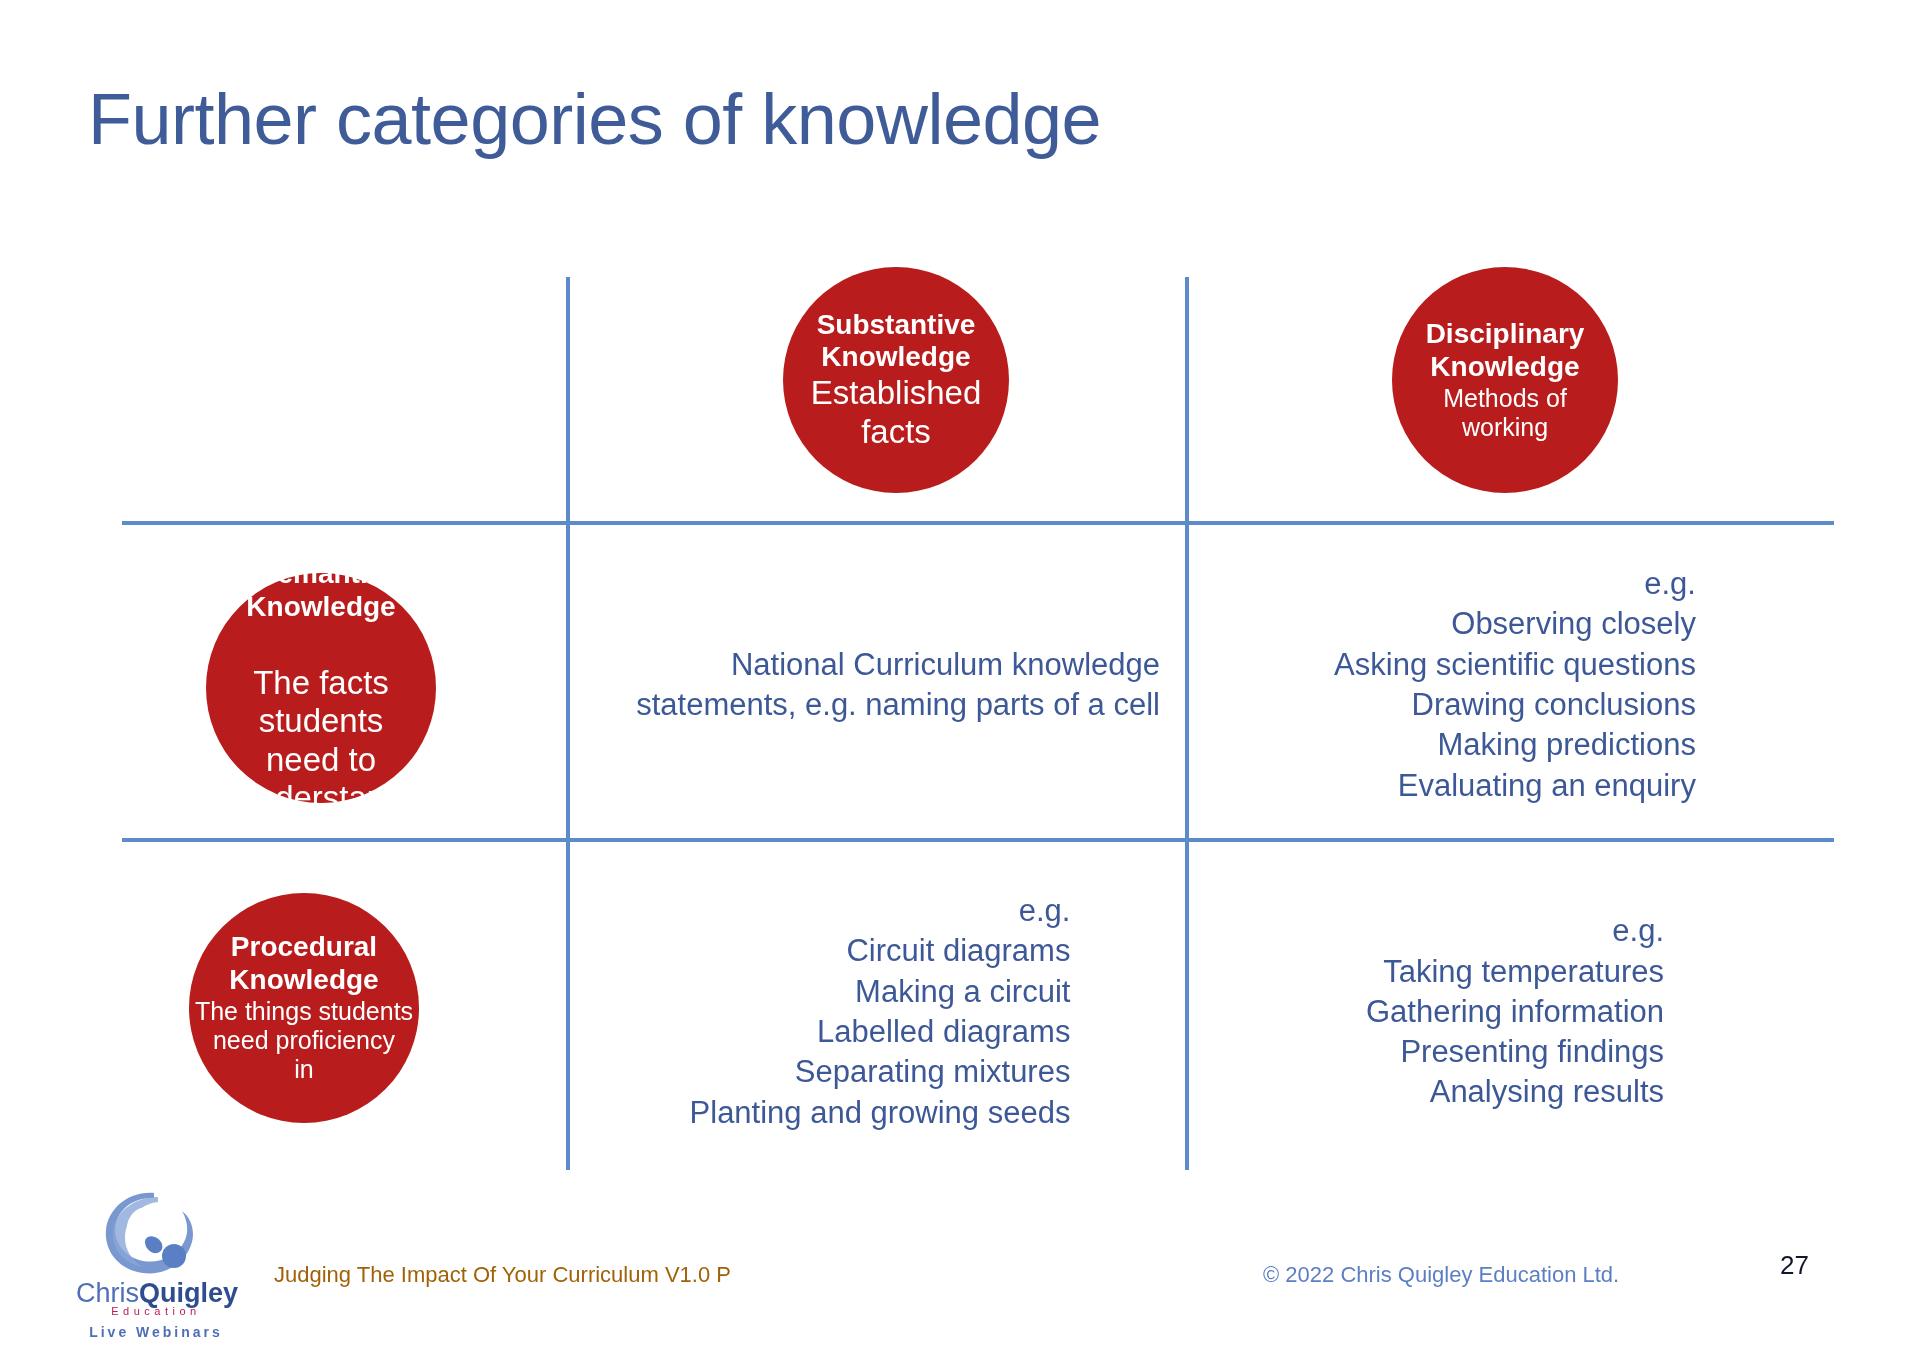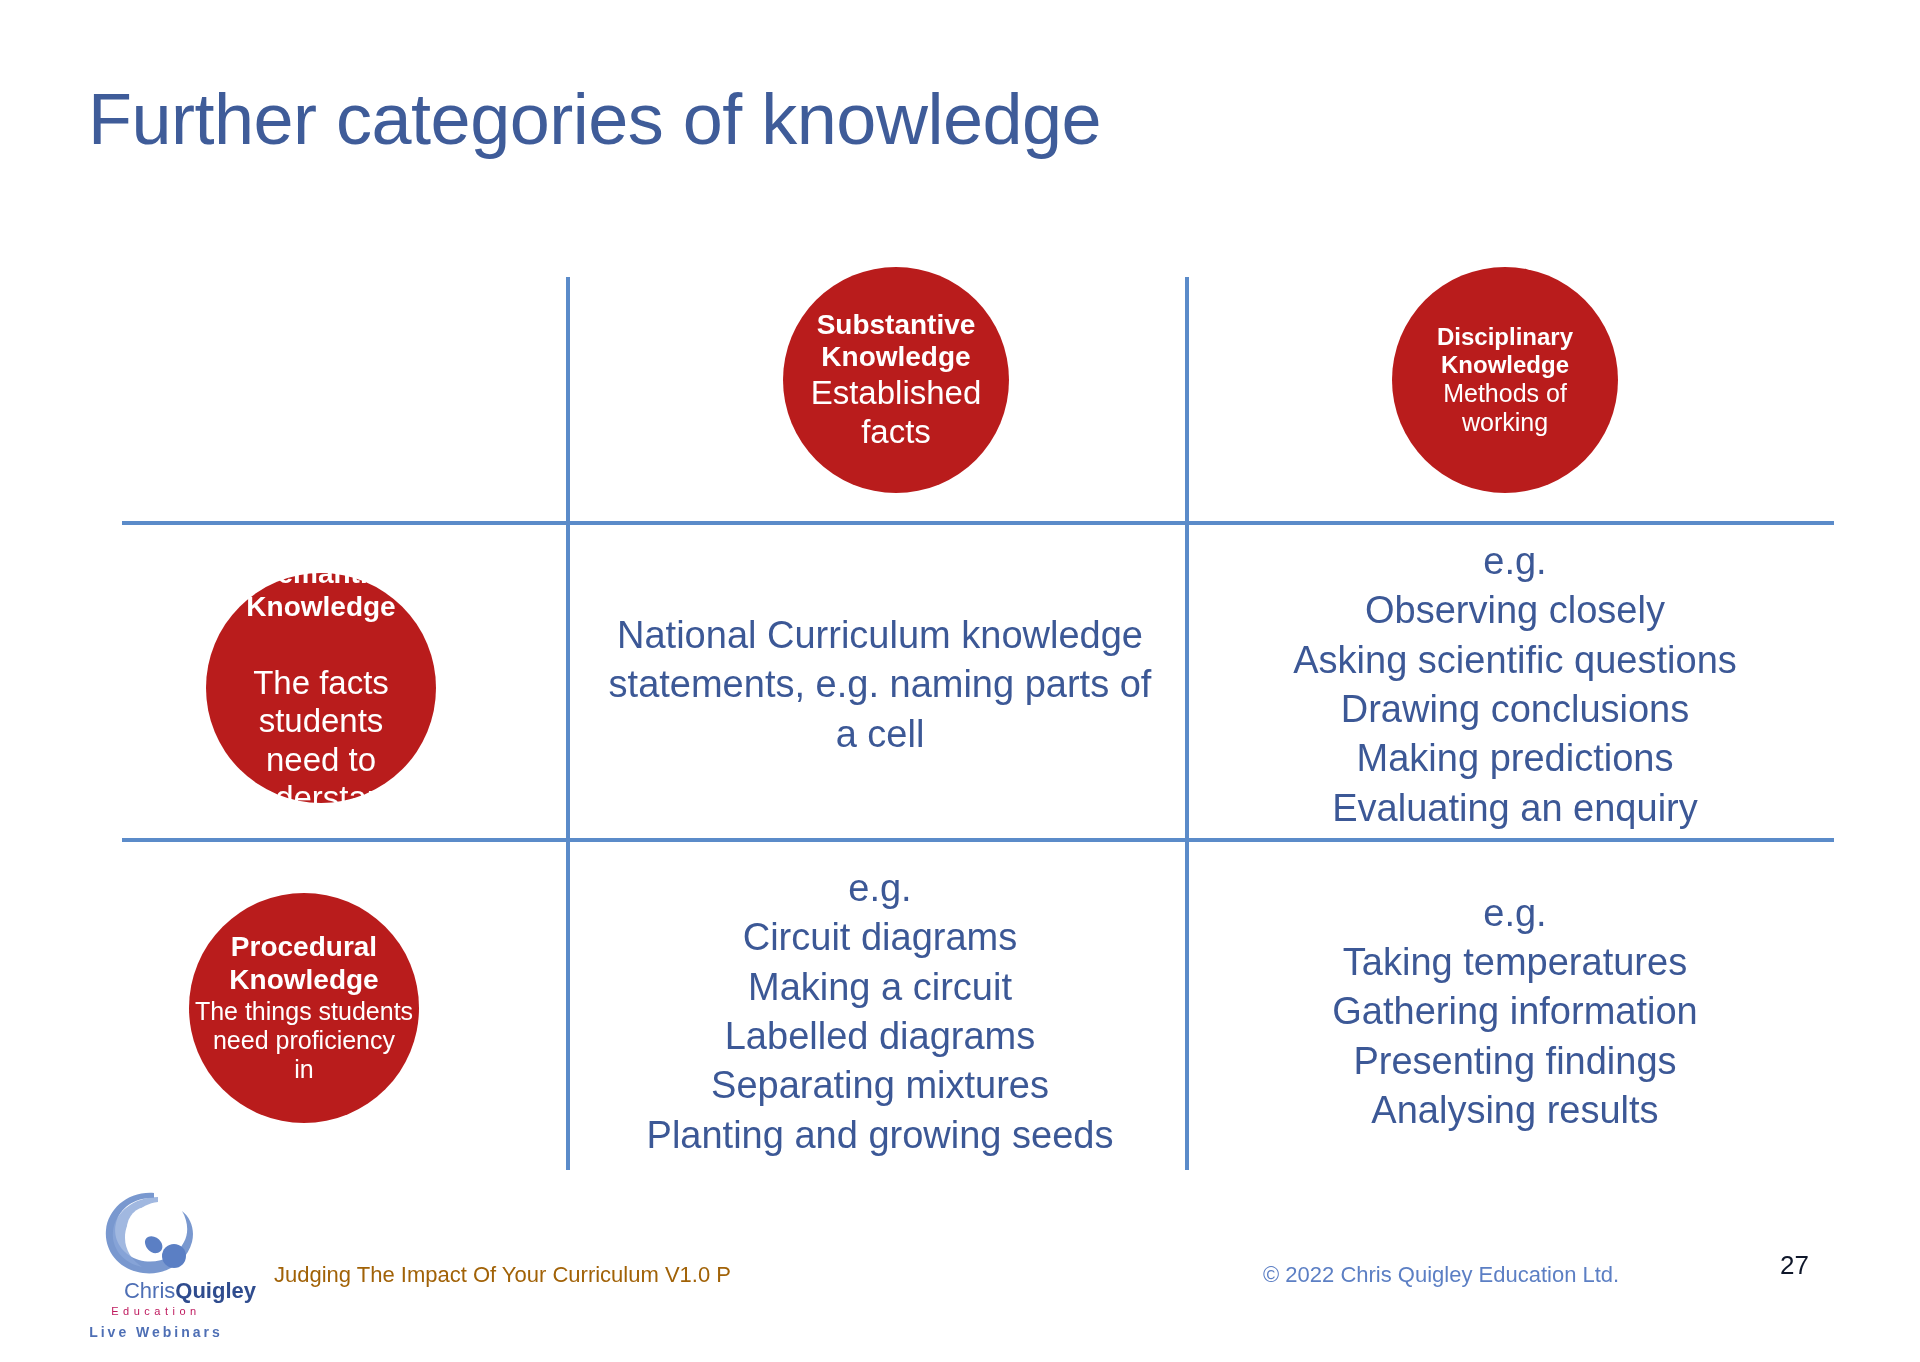--- a/index.html
+++ b/index.html
@@ -74,41 +74,41 @@
 
   #bubble-substantive {
     left: 783px; top: 267px; width: 226px; height: 226px;
   }
   #bubble-substantive .bubble-title { font-size: 28px; }
   #bubble-substantive .bubble-sub  { font-size: 33px; }
 
   #bubble-disciplinary {
     left: 1392px; top: 267px; width: 226px; height: 226px;
   }
-  #bubble-disciplinary .bubble-title { font-size: 24px; }
+  #bubble-disciplinary .bubble-title { font-size: 28px; }
   #bubble-disciplinary .bubble-sub  { font-size: 25px; }
 
   #bubble-semantic {
     left: 206px; top: 573px; width: 230px; height: 230px; gap: 40px;
   }
   #bubble-semantic .bubble-title { font-size: 28px; }
   #bubble-semantic .bubble-sub  { font-size: 33px; }
 
   #bubble-procedural {
     left: 189px; top: 893px; width: 230px; height: 230px;
   }
   #bubble-procedural .bubble-title { font-size: 28px; }
   #bubble-procedural .bubble-sub  { font-size: 25px; }
 
   
   .cell {
     position: absolute;
     color: #3C5896;
-    text-align: center;
-    font-size: 38px;
+    text-align: right;
+    font-size: 31px;
     line-height: 1.3;
     white-space: pre-line;
     display: flex;
     align-items: center;
     justify-content: center;
     box-sizing: border-box;
   }
   #cell-sub-sem  { left: 600px; top: 545px; width: 560px; height: 280px; }
   #cell-dis-sem  { left: 1215px; top: 545px; width: 600px; height: 280px; }
   #cell-sub-proc { left: 600px; top: 862px; width: 560px; height: 300px; }
@@ -147,25 +147,25 @@
   }
   #logo-mark {
     position: absolute;
     left: 28px;
     top: 0;
     width: 104px;
     height: 90px;
   }
   #logo-wordmark {
     position: absolute;
-    left: 16px;
+    left: 1px;
     top: 92px;
     width: 168px;
-    text-align: right;
-    font-size: 22px;
+    text-align: center;
+    font-size: 27px;
     color: #4E6FB5;
     line-height: 1.0;
     white-space: nowrap;
   }
   #logo-wordmark .wm-bold { font-weight: bold; color: #2F4C8E; }
   #logo-sub1 {
     position: absolute;
     left: 0;
     top: 117px;
     width: 168px;

